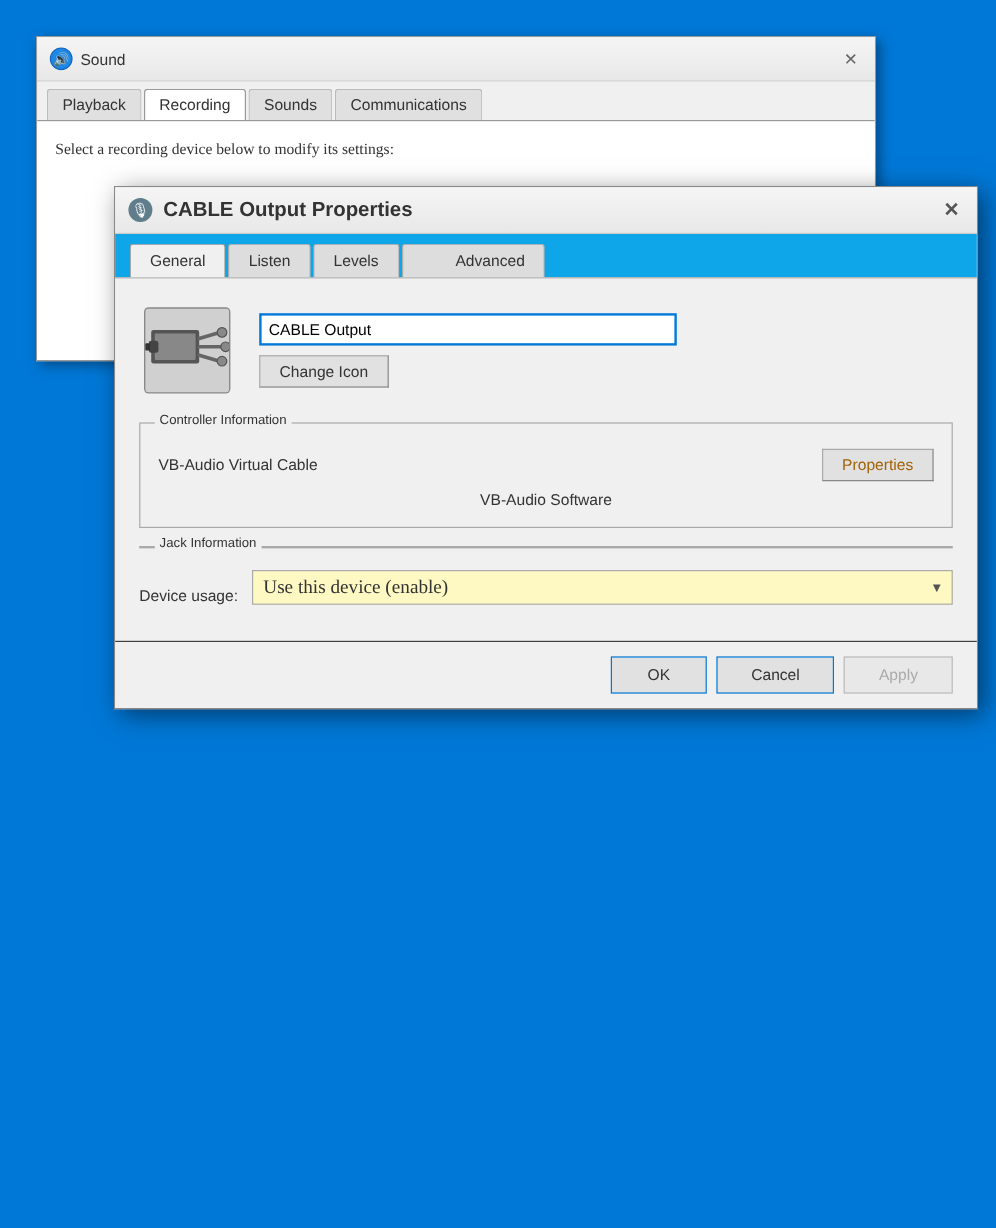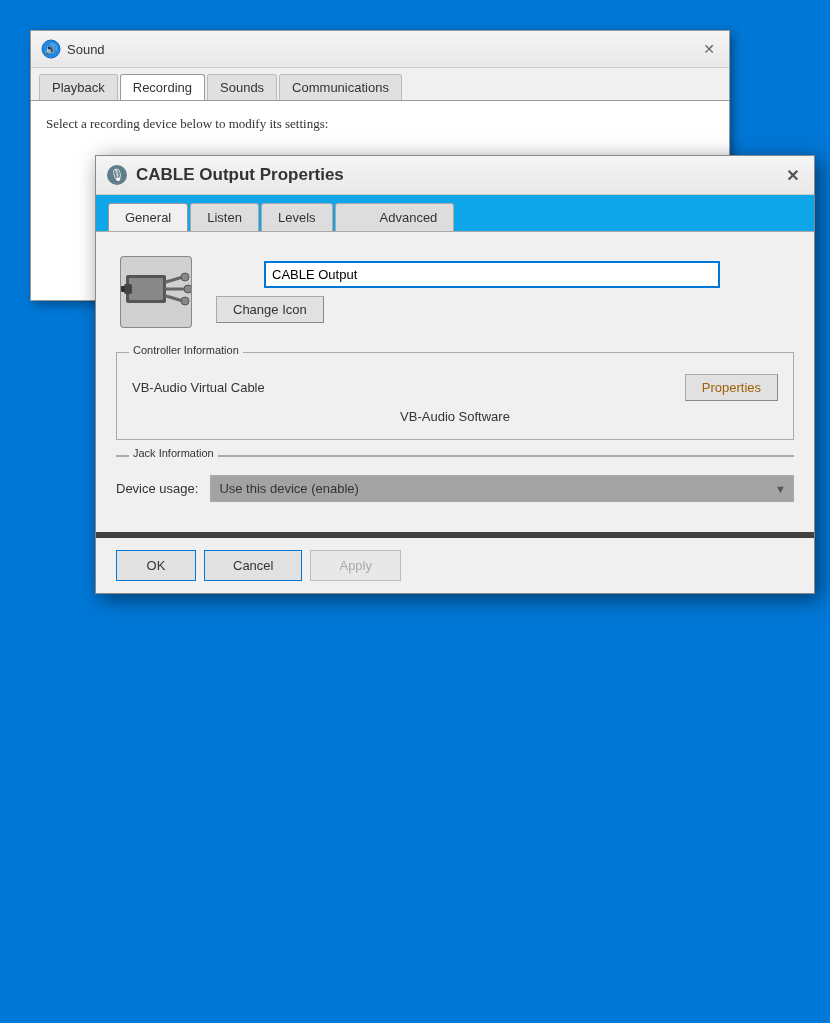--- a/index.html
+++ b/index.html
@@ -190,28 +190,27 @@
       align-items: center;
       justify-content: center;
       overflow: hidden;
     }
     .device-name-area {
       display: flex;
       flex-direction: column;
       gap: 8px;
     }
     .device-name-input {
-      width: 456px;
+      width: 348px;
       padding: 4px 6px;
       border: 2px solid #0078d7;
       background: white;
       font-size: 13px;
       outline: none;
       color: #000;
-      margin-left: 48px;
     }
     .change-icon-btn {
       padding: 5px 16px;
       background: #e1e1e1;
       border: 1px solid #aaa;
       border-bottom-color: #888;
       border-right-color: #888;
       cursor: pointer;
       font-size: 13px;
       color: #333;
@@ -259,61 +258,63 @@
       border-bottom-color: #888;
       border-right-color: #888;
       cursor: pointer;
       font-size: 13px;
       color: #a16207;
     }
 
     
     .device-usage-row {
       display: flex;
-      align-items: center;
+      align-items: flex-end;
       gap: 12px;
       margin: 18px 0 15px;
     }
     .device-usage-label {
       font-size: 13px;
       color: #333;
       white-space: nowrap;
     }
     .select-wrapper {
       flex: 1;
       position: relative;
       display: flex;
       align-items: center;
     }
     .select-wrapper select {
       width: 100%;
       padding: 5px 30px 5px 8px;
       border: 1px solid #aaa;
-      background: #a3a3a3;
-      font-size: 13px;
+      background: #fef9c3;
+      font-size: 16px;
       appearance: none;
       -webkit-appearance: none;
       cursor: pointer;
       color: #333;
+      font-family: Liberation Serif, serif;
     }
     .select-arrow {
       position: absolute;
       right: 8px;
       pointer-events: none;
       color: #555;
       font-size: 11px;
     }
 
     
     .dialog-buttons {
       display: flex;
+      justify-content: flex-end;
       gap: 8px;
       padding: 12px 20px;
       background: #f0f0f0;
-      border-top: 6px solid #404040;
+      border-top: 1px solid #404040;
     }
     .dialog-btn {
       padding: 7px 28px;
       background: #e1e1e1;
       border: 1px solid #0078d7;
       cursor: pointer;
       font-size: 13px;
       color: #333;
       min-width: 80px;
     }

